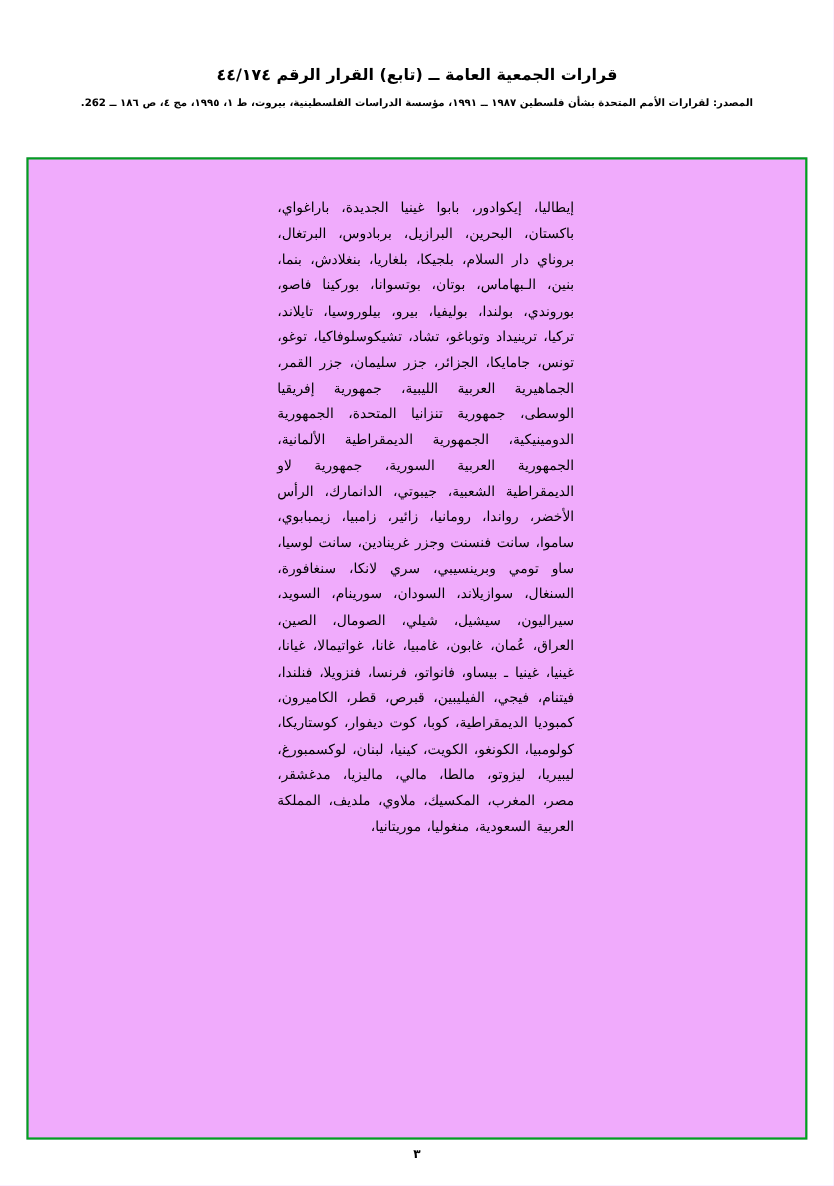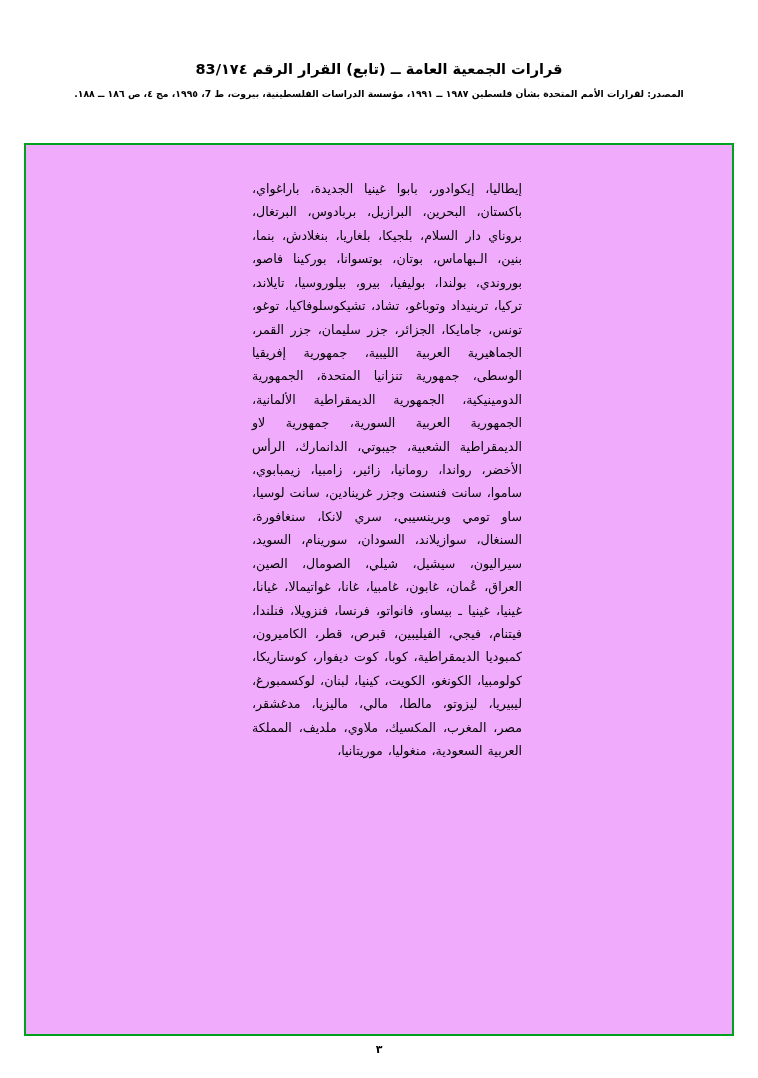--- a/index.html
+++ b/index.html
@@ -74,22 +74,22 @@
     font-weight: bold;
     direction: rtl;
   }
 </style>
 </head>
 <body>
 
 <div class="page">
 
   <div class="doc-header">
-    <div class="doc-title">قرارات الجمعية العامة ــ (تابع) القرار الرقم 83/١٧٤</div>
-    <div class="doc-source">المصدر: لقرارات الأمم المتحدة بشأن فلسطين ١٩٨٧ ــ ١٩٩١، مؤسسة الدراسات الفلسطينية، بيروت، ط 7، ١٩٩٥، مج ٤، ص ١٨٦ ــ ١٨٨.</div>
+    <div class="doc-title">قرارات الجمعية العامة ــ (تابع) القرار الرقم ٤٤/١٧٤</div>
+    <div class="doc-source">المصدر: لقرارات الأمم المتحدة بشأن فلسطين ١٩٨٧ ــ ١٩٩١، مؤسسة الدراسات الفلسطينية، بيروت، ط ١، ١٩٩٥، مج ٤، ص ١٨٦ ــ 262.</div>
   </div>
 
   <div class="frame">
     <div class="body-text">إيطاليا، إيكوادور، بابوا غينيا الجديدة، باراغواي، باكستان، البحرين، البرازيل، بربادوس، البرتغال، بروناي دار السلام، بلجيكا، بلغاريا، بنغلادش، بنما، بنين، الـبهاماس، بوتان، بوتسوانا، بوركينا فاصو، بوروندي، بولندا، بوليفيا، بيرو، بيلوروسيا، تايلاند، تركيا، ترينيداد وتوباغو، تشاد، تشيكوسلوفاكيا، توغو، تونس، جامايكا، الجزائر، جزر سليمان، جزر القمر، الجماهيرية العربية الليبية، جمهورية إفريقيا الوسطى، جمهورية تنزانيا المتحدة، الجمهورية الدومينيكية، الجمهورية الديمقراطية الألمانية، الجمهورية العربية السورية، جمهورية لاو الديمقراطية الشعبية، جيبوتي، الدانمارك، الرأس الأخضر، رواندا، رومانيا، زائير، زامبيا، زيمبابوي، ساموا، سانت فنسنت وجزر غرينادين، سانت لوسيا، ساو تومي وبرينسيبي، سري لانكا، سنغافورة، السنغال، سوازيلاند، السودان، سورينام، السويد، سيراليون، سيشيل، شيلي، الصومال، الصين، العراق، عُمان، غابون، غامبيا، غانا، غواتيمالا، غيانا، غينيا، غينيا ـ بيساو، فانواتو، فرنسا، فنزويلا، فنلندا، فيتنام، فيجي، الفيليبين، قبرص، قطر، الكاميرون، كمبوديا الديمقراطية، كوبا، كوت ديفوار، كوستاريكا، كولومبيا، الكونغو، الكويت، كينيا، لبنان، لوكسمبورغ، ليبيريا، ليزوتو، مالطا، مالي، ماليزيا، مدغشقر، مصر، المغرب، المكسيك، ملاوي، ملديف، المملكة العربية السعودية، منغوليا، موريتانيا،</div>
   </div>
 
   <div class="page-number">٣</div>
 
 </div>
 

